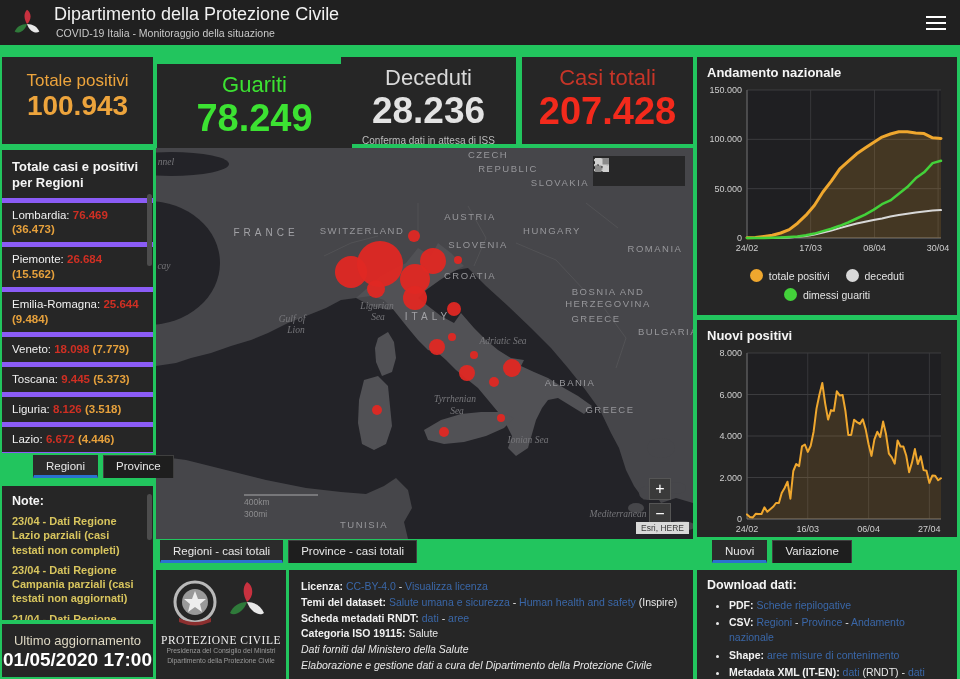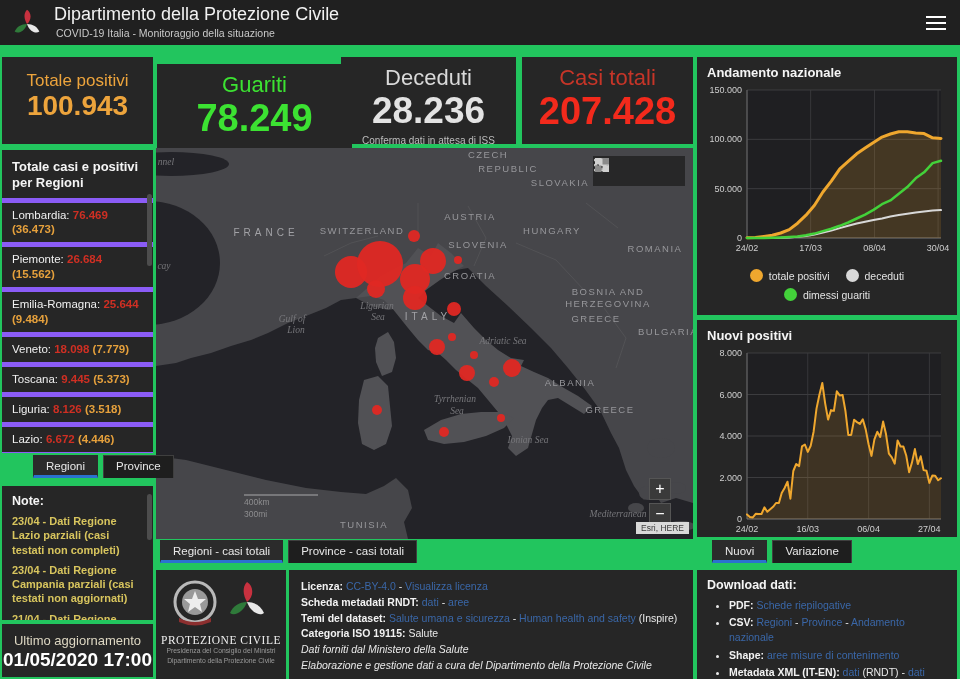--- a/index.html
+++ b/index.html
@@ -277,22 +277,22 @@
       </g>
     </svg>
     <div class="org">PROTEZIONE CIVILE</div>
     <div class="sub">Presidenza del Consiglio dei Ministri</div>
     <div class="sub">Dipartimento della Protezione Civile</div>
   </div>
 
   <div class="panel rich" style="left:289px;top:570px;width:404px;height:109px;padding:9px 12px">
     <div id="license-lines">
         <div><span class="b">Licenza: </span><span class="l">CC-BY-4.0</span><span> - </span><span class="l">Visualizza licenza</span></div>
+        <div><span class="b">Temi del dataset: </span><span class="l">Salute umana e sicurezza</span><span> - </span><span class="l">Human health and safety</span><span> (Inspire)</span></div>
         <div><span class="b">Scheda metadati RNDT: </span><span class="l">dati</span><span> - </span><span class="l">aree</span></div>
-        <div><span class="b">Temi del dataset: </span><span class="l">Salute umana e sicurezza</span><span> - </span><span class="l">Human health and safety</span><span> (Inspire)</span></div>
         <div><span class="b">Categoria ISO 19115: </span><span>Salute</span></div>
         <div><span class="i">Dati forniti dal Ministero della Salute</span></div>
         <div><span class="i">Elaborazione e gestione dati a cura del Dipartimento della Protezione Civile</span></div>
       </div>
   </div>
 
   <div class="panel" style="left:697px;top:57px;width:260px;height:258px">
     <div class="ptitle">Andamento nazionale</div>
     <svg id="chart-andamento" width="244" height="170" style="margin:4px 8px 0 8px">
         <rect x="42" y="6" width="194" height="148" fill="#1f1f22"></rect>

